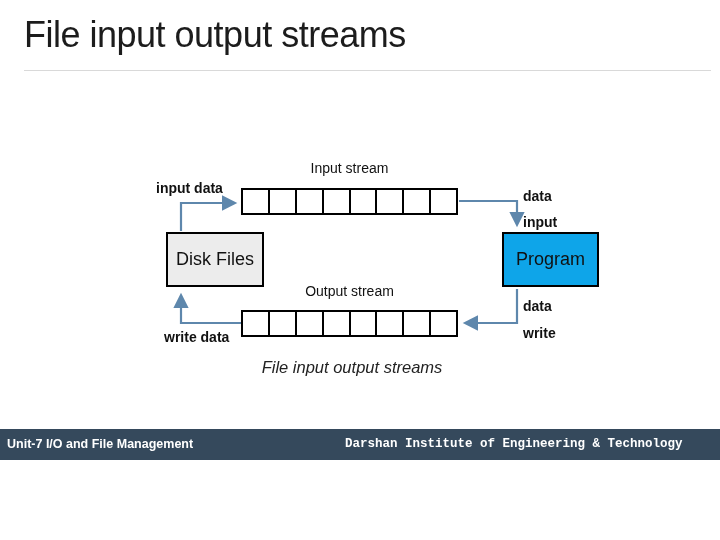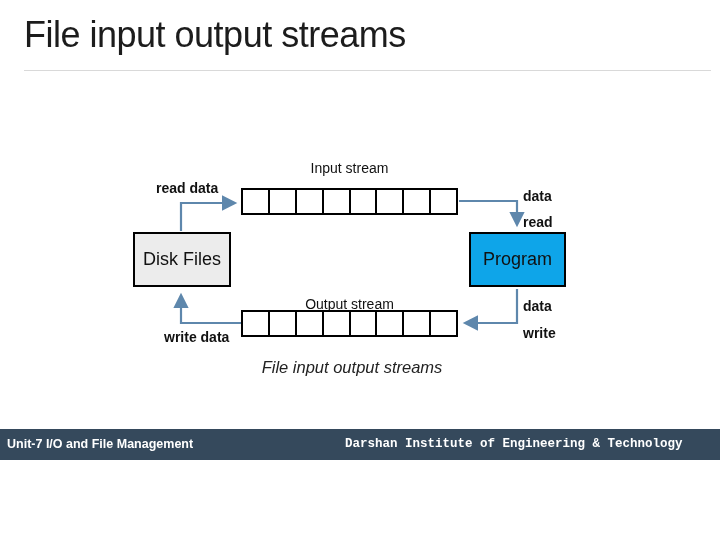--- a/index.html
+++ b/index.html
@@ -17,32 +17,32 @@
     border-top:1.5px solid #d9d9d9;
   }
 
   
   .lbl { position:absolute; color:#111111; white-space:nowrap; }
   .lbl-stream { font-size:14px; width:217px; text-align:center; }
   .lbl-small { font-size:14px; font-weight:bold; }
   .lbl-read  { left:156px; top:180px; }
   .lbl-write { left:164px; top:329px; }
   .lbl-instream  { left:241px; top:160px; }
-  .lbl-outstream { left:241px; top:283px;margin-top:13px; }
+  .lbl-outstream { left:241px; top:283px; }
   .lbl-datain  { left:523px; top:183px; line-height:26px; }
   .lbl-dataout { left:523px; top:293px; line-height:27px; }
   .caption {
     position:absolute; left:202px; top:358px; width:300px; text-align:center;
     font-size:16.5px; font-style:italic; color:#222222;
   }
 
   
   .node {
     position:absolute; display:flex; align-items:center; justify-content:center;
-    border:2.5px solid #000000; font-size:18px; color:#111111; box-sizing:border-box;
+    border:2.5px solid #000000; font-size:18px; color:#111111; box-sizing:border-box;margin-left:33px;
   }
   .node-disk    { left:133px; top:232px; width:98px;  height:55px; background:#ececec; }
   .node-program { left:469px; top:232px; width:97px;  height:55px; background:#0ea5e9; }
 
   
   .strip {
     position:absolute; display:flex; box-sizing:border-box;
     width:217px; height:27px; border:2px solid #000000; background:#ffffff;
   }
   .strip-top    { left:241px; top:188px; }
@@ -75,26 +75,26 @@
       <marker id="ah" markerWidth="8" markerHeight="8" refX="5.5" refY="3.5" orient="auto">
         <path d="M0,0 L7,3.5 L0,7 Z" fill="#5e87ac"></path>
       </marker>
     </defs>
     <path class="arrow-path" d="M181,231 L181,203 L234,203" marker-end="url(#ah)"></path>
     <path class="arrow-path" d="M459,201 L517,201 L517,224" marker-end="url(#ah)"></path>
     <path class="arrow-path" d="M517,289 L517,323 L466,323" marker-end="url(#ah)"></path>
     <path class="arrow-path" d="M242,323 L181,323 L181,296" marker-end="url(#ah)"></path>
   </svg>
 
-  <div class="lbl lbl-small lbl-read">read data</div>
+  <div class="lbl lbl-small lbl-read">input data</div>
   <div class="lbl lbl-stream lbl-instream">Input stream</div>
 
   <div class="lbl lbl-small lbl-datain">
     <div>data</div>
-    <div>read</div>
+    <div>input</div>
   </div>
 
   <div class="strip strip-top">
       <div class="cell"></div>
       <div class="cell"></div>
       <div class="cell"></div>
       <div class="cell"></div>
       <div class="cell"></div>
       <div class="cell"></div>
       <div class="cell"></div>

